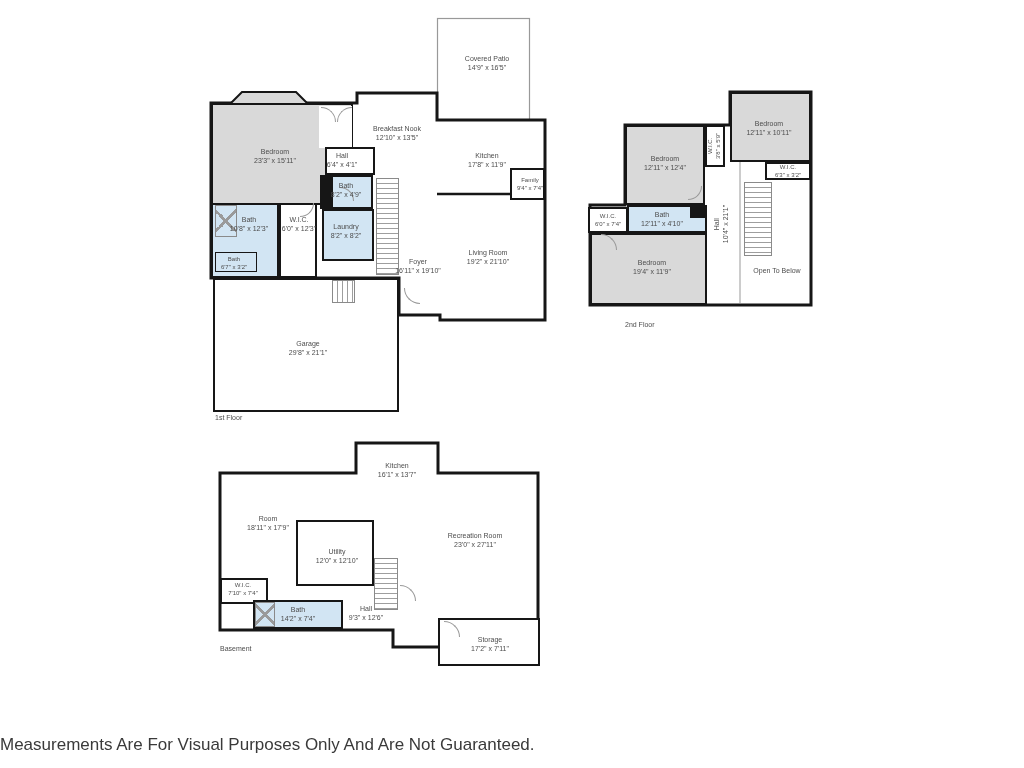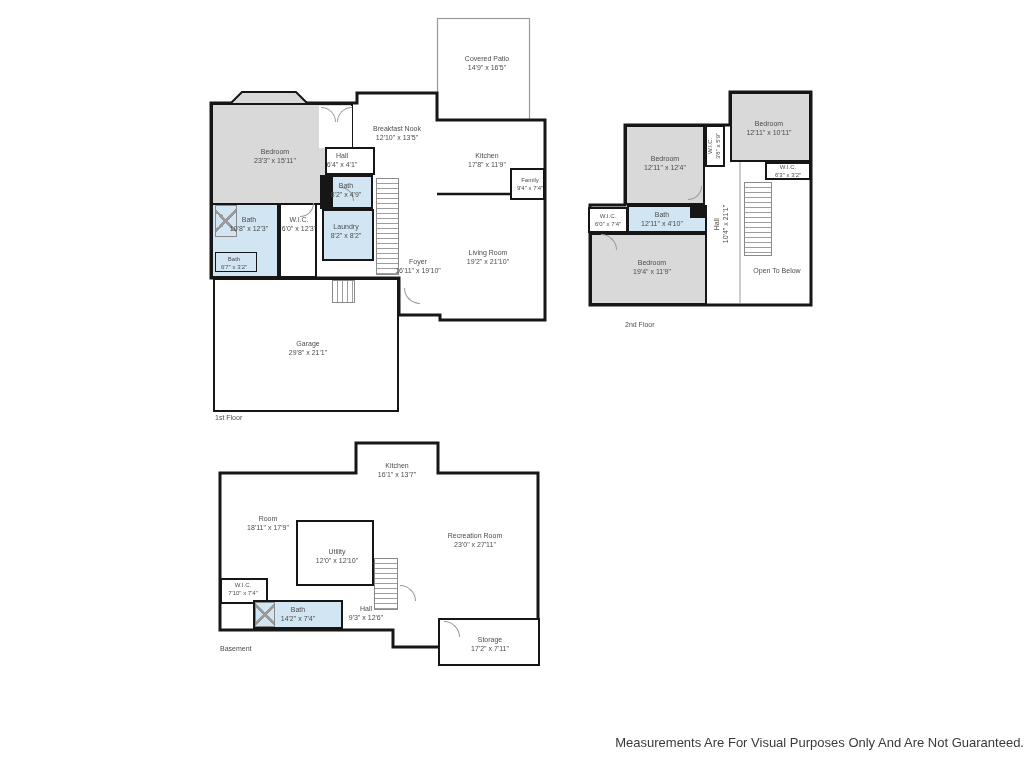--- a/index.html
+++ b/index.html
@@ -21,22 +21,22 @@
   .arc { position:absolute; border-top:1px solid #9a9a9a; border-right:1px solid #9a9a9a;
     border-radius:0 100% 0 0; }
   .arc.flip { transform:scaleX(-1); }
   .arc.r90 { transform:rotate(90deg); }
   .arc.r180 { transform:rotate(180deg); }
   .label { position:absolute; transform:translate(-50%,-50%); text-align:center;
     font-size:7px; line-height:1.35; color:#4d4d4d; white-space:nowrap; }
   .label .rname, .label .rdims { display:block; }
   .label.vert { writing-mode:vertical-rl; transform:translate(-50%,-50%) rotate(180deg); }
   .floorlabel { position:absolute; font-size:7px; color:#4d4d4d; }
-  .disclaimer { position:absolute; left:0; width:100%; top:735px; text-align:right;
-    font-size:13px; color:#3a3a3a; }
+  .disclaimer { position:absolute; left:0; width:100%; top:735px; text-align:left;
+    font-size:17px; color:#3a3a3a; }
 </style>
 </head>
 <body>
 
 <div class="canvas">
 
   <svg class="walls" width="1024" height="768" viewBox="0 0 1024 768">
 
     <rect x="437.5" y="18.5" width="92" height="102" fill="#ffffff" stroke="#999999" stroke-width="1.2"></rect>
 

